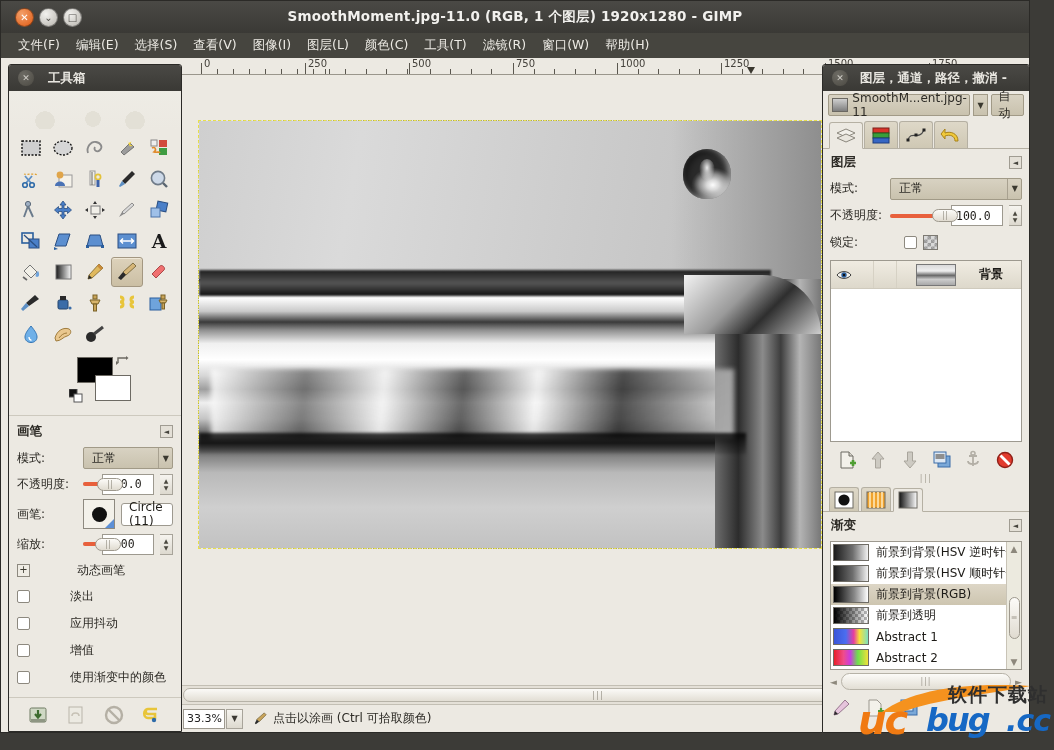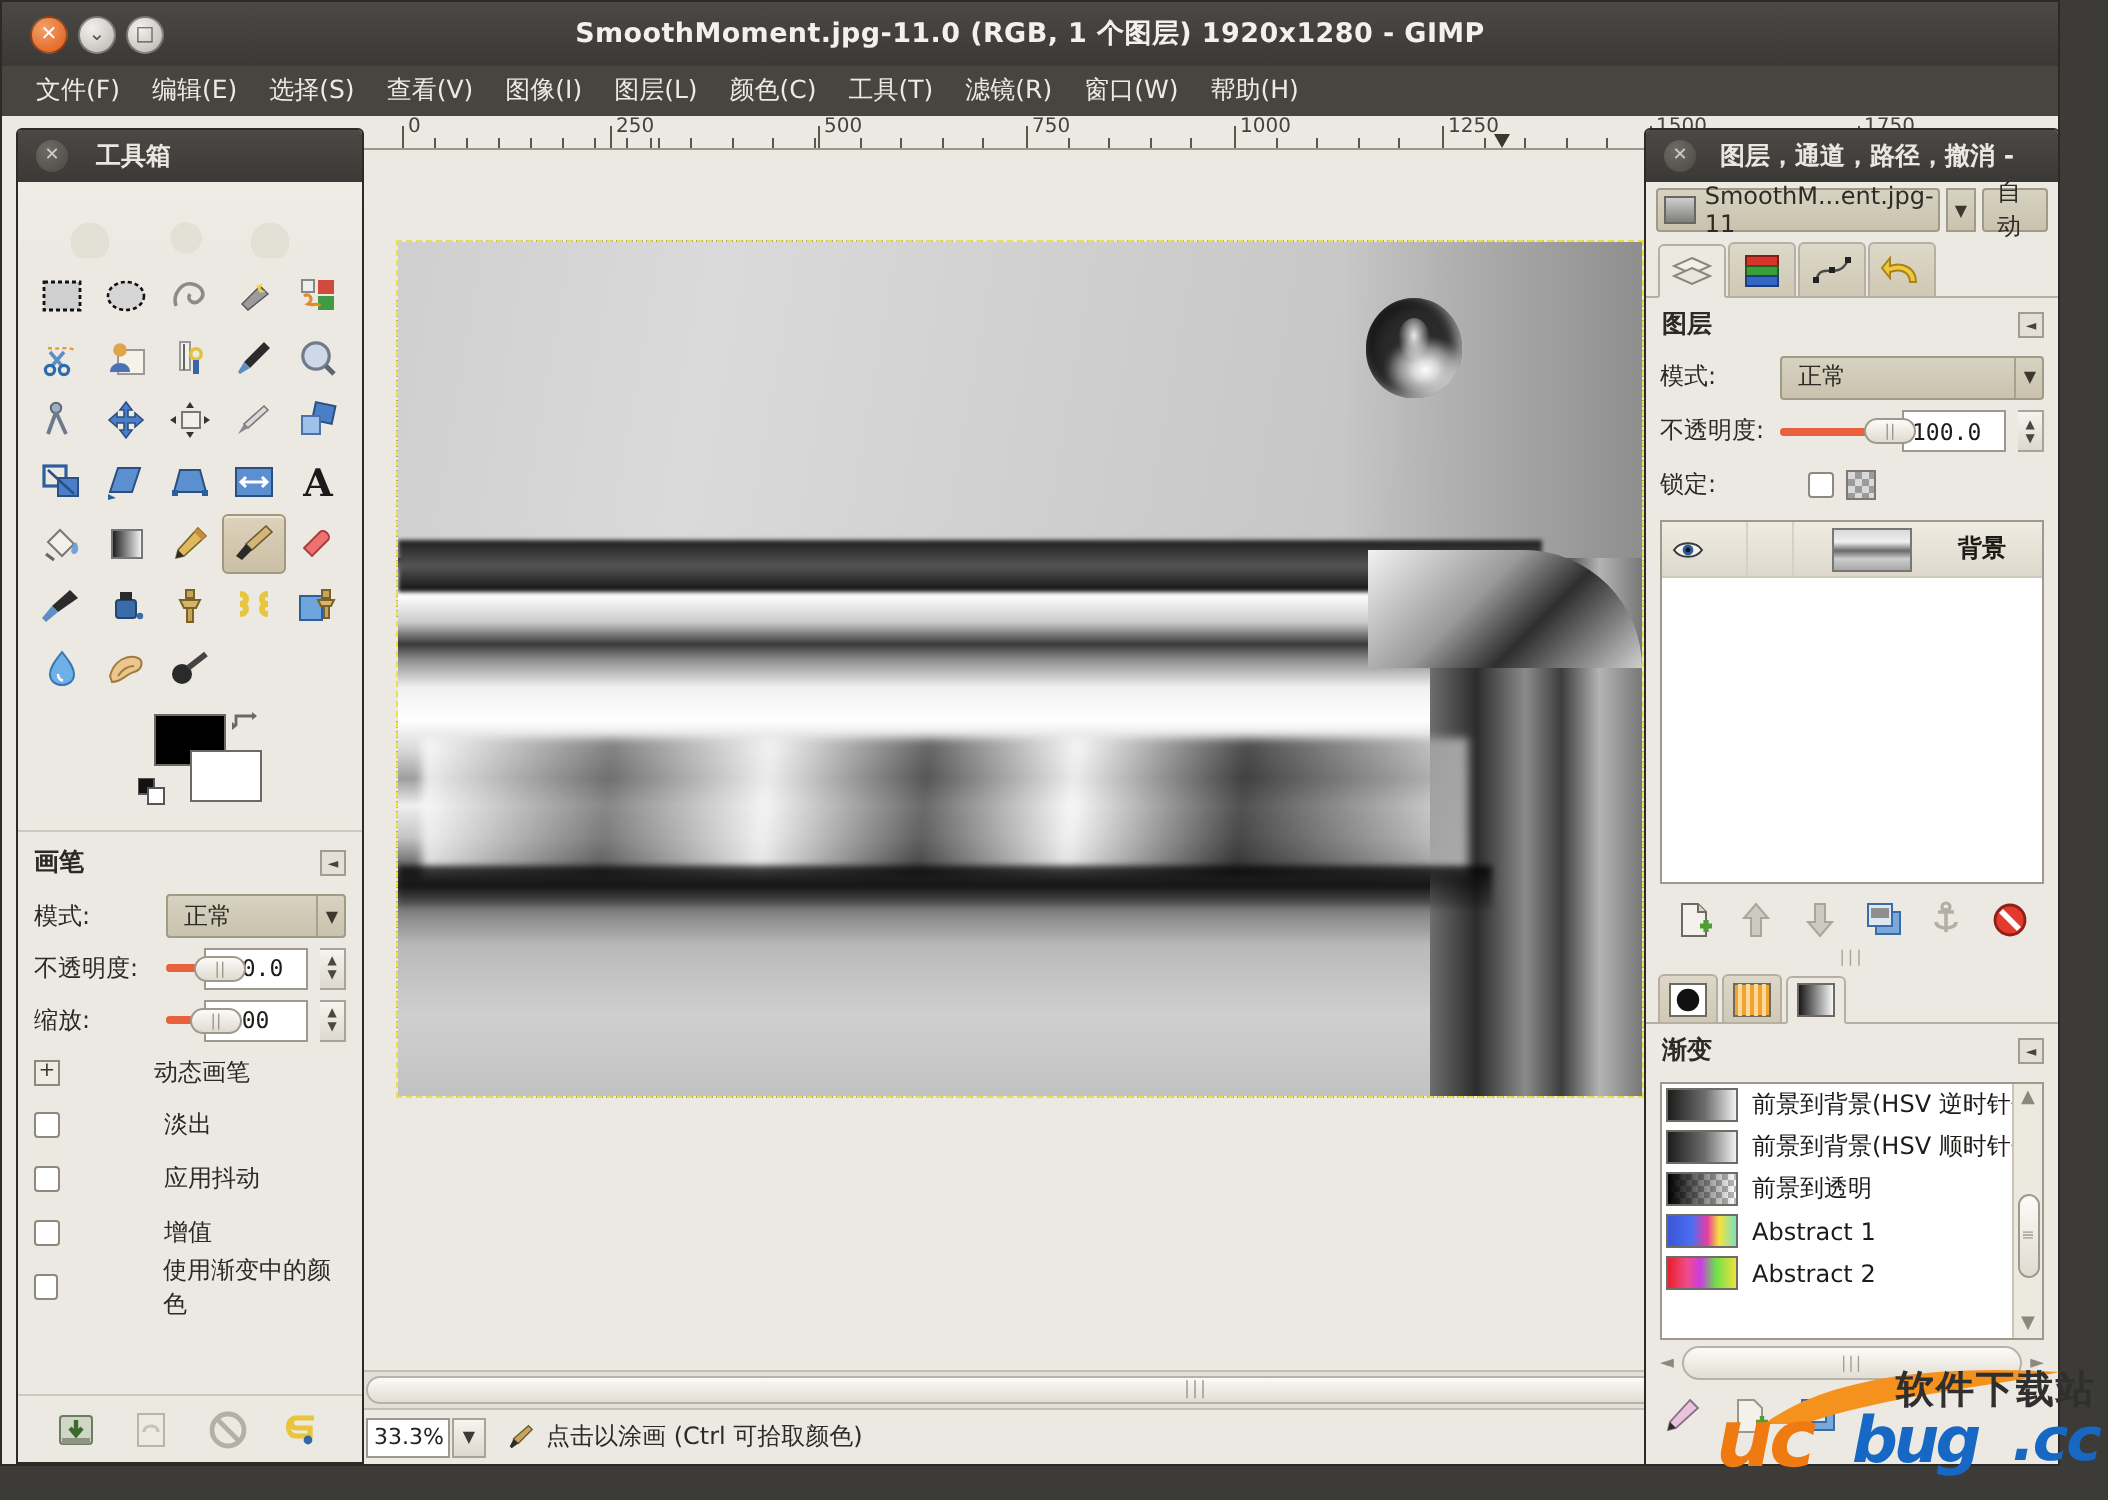--- a/index.html
+++ b/index.html
@@ -176,21 +176,21 @@
     display:flex;align-items:center;justify-content:center;position:relative;}
   .brushbox .dot{width:15px;height:15px;border-radius:50%;background:#111;}
   .brushbox .corner{position:absolute;right:0;bottom:0;width:0;height:0;
     border-left:9px solid transparent;border-bottom:9px solid #5c8fd6;}
   .brushname{flex:1;height:23px;background:#fff;border:1px solid #9d998f;border-radius:3px;
     display:flex;align-items:center;padding-left:7px;font-size:12px;color:#1e1c18;}
   .expander{display:flex;align-items:center;gap:7px;height:26px;}
   .exp-box{width:13px;height:13px;border:1px solid #8d897f;background:#efece4;
     display:flex;align-items:center;justify-content:center;font-size:10px;color:#3b392f;
     line-height:10px;}
-  .chk-row{display:flex;align-items:center;gap:12px;height:27px;}
+  .chk-row{display:flex;align-items:center;gap:0;height:27px;}
   .chk{width:13px;height:13px;border:1px solid #8d897f;background:#fff;border-radius:2px;}
   .chk-label{font-size:12px;color:#2c2a25;margin-left:40px;}
   #tb-bottom{position:absolute;left:0;right:0;bottom:0;height:34px;
     border-top:1px solid #cdc9be;display:flex;align-items:center;
     justify-content:space-around;padding:0 10px;}
 
   
   #dock{position:absolute; left:822px; top:64px; width:208px; height:669px;
     background:#ece9e2;border:1px solid #2b2a27;border-radius:3px 3px 0 0;}
   #dock-title{height:26px;background:linear-gradient(#4a4945,#3a3935);
@@ -683,20 +683,28 @@
           <div class="fill" style="width:18px"></div>
         <div class="knob" style="left:14px">||</div>
       </div>
       <div class="numbox">100.0</div>
       <div class="spin">
           <span>▲</span>
           <span>▼</span>
         </div>
     </div>
 
+    <div class="opt-row" style="height:34px">
+      <span class="opt-label">画笔:</span>
+      <div class="brushbox">
+        <div class="dot"></div>
+          <div class="corner"></div>
+      </div>
+      <div class="brushname">Circle (11)</div>
+    </div>
 
     <div class="opt-row">
       <span class="opt-label">缩放:</span>
       <div class="slider">
         <div class="track"></div>
           <div class="fill" style="width:16px"></div>
         <div class="knob" style="left:12px">||</div>
       </div>
       <div class="numbox">1.00</div>
       <div class="spin">
@@ -911,20 +919,24 @@
 
   <div id="grad-list">
     <div class="grad-row">
       <span class="grad-sw" style="background:linear-gradient(90deg,#1c1c1c,#6e6e6e 55%,#f2f2f2)"></span>
       <span class="grad-name">前景到背景(HSV 逆时针色调)</span>
     </div>
     <div class="grad-row">
       <span class="grad-sw" style="background:linear-gradient(90deg,#1c1c1c,#6e6e6e 55%,#f2f2f2)"></span>
       <span class="grad-name">前景到背景(HSV 顺时针色调)</span>
     </div>
+    <div class="grad-row sel">
+      <span class="grad-sw" style="background:linear-gradient(90deg,#000,#888 60%,#fff)"></span>
+      <span class="grad-name">前景到背景(RGB)</span>
+    </div>
     <div class="grad-row">
       <span class="grad-sw" style="background:
           linear-gradient(90deg,rgba(0,0,0,1),rgba(0,0,0,0)),
           repeating-conic-gradient(#bbb 0% 25%,#fff 0% 50%) 0 0/6px 6px"></span>
       <span class="grad-name">前景到透明</span>
     </div>
     <div class="grad-row">
       <span class="grad-sw" style="background:linear-gradient(90deg,#3a55d8 0%,#4b6ef0 35%,#e83ca0 58%,#f5e23a 75%,#7de0c0 100%)"></span>
       <span class="grad-name">Abstract 1</span>
     </div>

